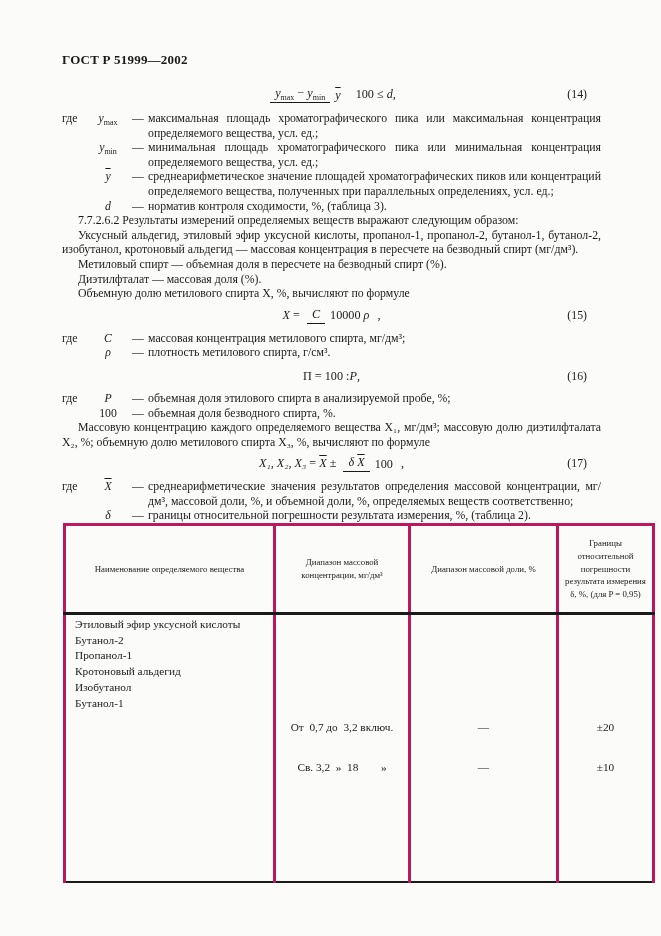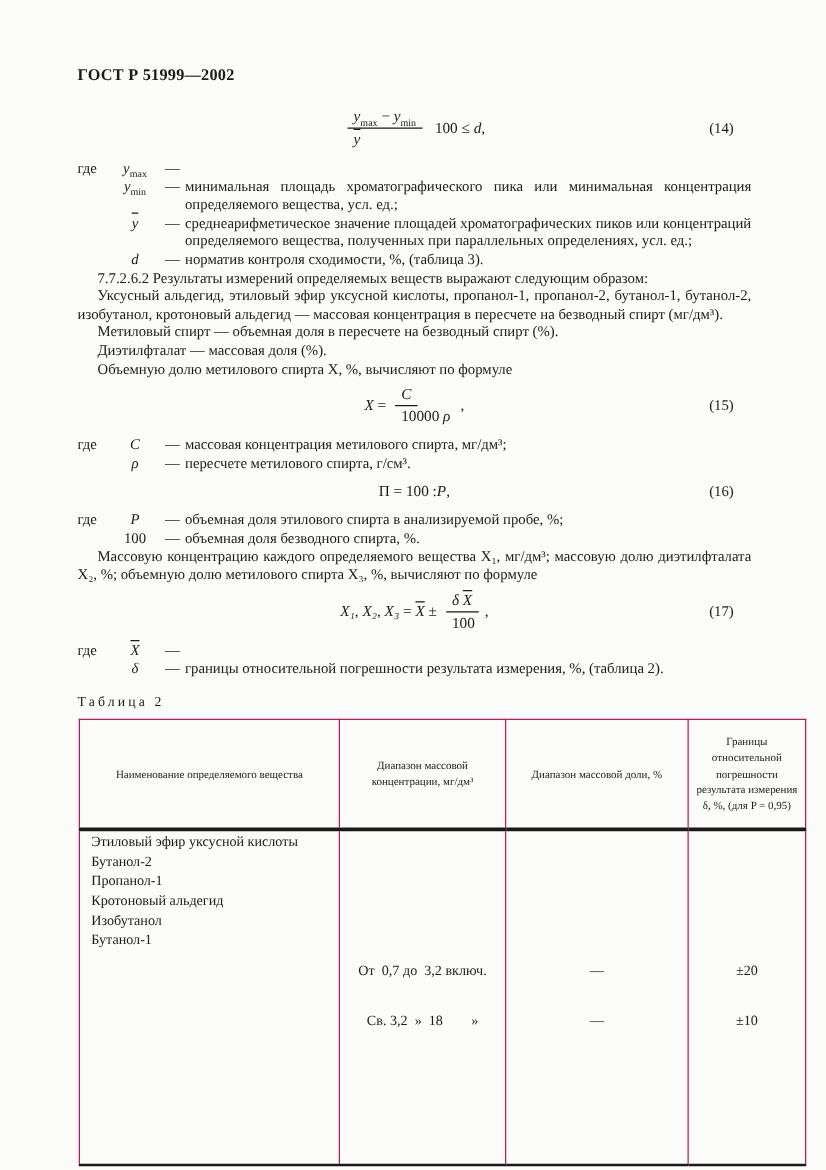--- a/index.html
+++ b/index.html
@@ -36,34 +36,34 @@
   .ovl{text-decoration:overline;}
   
   .frow{display:flex;align-items:center;font-size:12.2px;}
   .f14{margin:16px 0 8px;}
   .f15{margin:6px 0 7px;}
   .f16{margin:9px 0 7px;}
   .f17{margin:6px 0 7px;}
   .fsp{flex:none;width:58px;}
   .fcenter{flex:1;display:flex;justify-content:center;align-items:center;}
   .eqno{flex:none;width:58px;text-align:right;padding-right:14px;box-sizing:border-box;font-size:11.8px;}
-  .frac{display:inline-flex;flex-direction:column;align-items:flex-start;vertical-align:middle;margin:0 3px;}
+  .frac{display:inline-flex;flex-direction:row;align-items:center;vertical-align:middle;margin:0 3px;}
   .fnum{display:block;padding:0 5px 1px;border-bottom:1px solid #1a1a1a;text-align:center;}
   .fden{display:block;padding:1px 5px 0;text-align:center;}
   .ftail{margin-left:7px;}
   .flhs{margin-right:4px;}
   
   .tbl-label{margin:14px 0 7px;font-size:11px;letter-spacing:2.5px;}
   table.tbl{
     border-collapse:collapse;
     width:537px;margin-left:1px;
     font-size:11.3px;
     table-layout:fixed;
   }
-  .tbl th,.tbl td{border:1px solid #be185d;padding:0;vertical-align:middle;}
+  .tbl th,.tbl td{border:3px solid #be185d;padding:0;vertical-align:middle;}
   .tbl thead th{
     height:80px;font-weight:normal;font-size:8.8px;line-height:1.45;
     text-align:center;padding:3px 5px;
   }
   .tbl thead th{border-bottom:3px solid #1a1a1a;}
   .c1{width:197px;}
   .c2{width:122px;}
   .c3{width:135px;}
   .c4{width:83px;}
   td.c1{padding-left:9px;text-align:left;}
@@ -91,20 +91,21 @@
       <span class="ftail"><span>100 ≤</span> <i>d</i><span>,</span></span>
     </span>
     <span class="eqno">(14)</span>
   </div>
 
   <div class="defs">
     <div class="def">
       <span class="dpre">где</span>
       <span class="dterm"><i>y</i><sub>max</sub></span>
       <span class="ddash">—</span>
+      <span class="dtext">максимальная площадь хроматографического пика или максимальная концентрация определяемого вещества, усл. ед.;</span>
     </div>
     <div class="def">
       <span class="dpre"></span>
       <span class="dterm"><i>y</i><sub>min</sub></span>
       <span class="ddash">—</span>
       <span class="dtext">минимальная площадь хроматографического пика или минимальная концентрация определяемого вещества, усл. ед.;</span>
     </div>
     <div class="def">
       <span class="dpre"></span>
       <span class="dterm"><i class="ovl">y</i></span>
@@ -142,21 +143,21 @@
     <div class="def">
       <span class="dpre">где</span>
       <span class="dterm"><i>C</i></span>
       <span class="ddash">—</span>
       <span class="dtext">массовая концентрация метилового спирта, мг/дм³;</span>
     </div>
     <div class="def">
       <span class="dpre"></span>
       <span class="dterm"><i>ρ</i></span>
       <span class="ddash">—</span>
-      <span class="dtext">пересчете метилового спирта, г/см³.</span>
+      <span class="dtext">плотность метилового спирта, г/см³.</span>
     </div>
   </div>
 
 
   <div class="frow f16">
     <span class="fsp"></span>
     <span class="fcenter">
       <span>П = 100 :</span> 
         <i>P</i>
         <span>,</span>
@@ -192,30 +193,30 @@
         <span>,</span>
     </span>
     <span class="eqno">(17)</span>
   </div>
 
   <div class="defs">
     <div class="def">
       <span class="dpre">где</span>
       <span class="dterm"><i class="ovl">X</i></span>
       <span class="ddash">—</span>
+      <span class="dtext">среднеарифметические значения результатов определения массовой концентрации, мг/дм³, массовой доли, %, и объемной доли, %, определяемых веществ соответственно;</span>
     </div>
     <div class="def">
       <span class="dpre"></span>
       <span class="dterm"><i>δ</i></span>
       <span class="ddash">—</span>
       <span class="dtext">границы относительной погрешности результата измерения, %, (таблица 2).</span>
     </div>
   </div>
 
-  <div class="tbl-label">Таблица 2</div>
 
   <table class="tbl">
     <thead>
       <tr>
         <th class="c1">Наименование определяемого вещества</th>
         <th class="c2">Диапазон массовой концентрации, мг/дм³</th>
         <th class="c3">Диапазон массовой доли, %</th>
         <th class="c4">Границы относительной погрешности результата измерения δ, %, (для P = 0,95)</th>
       </tr>
     </thead>

